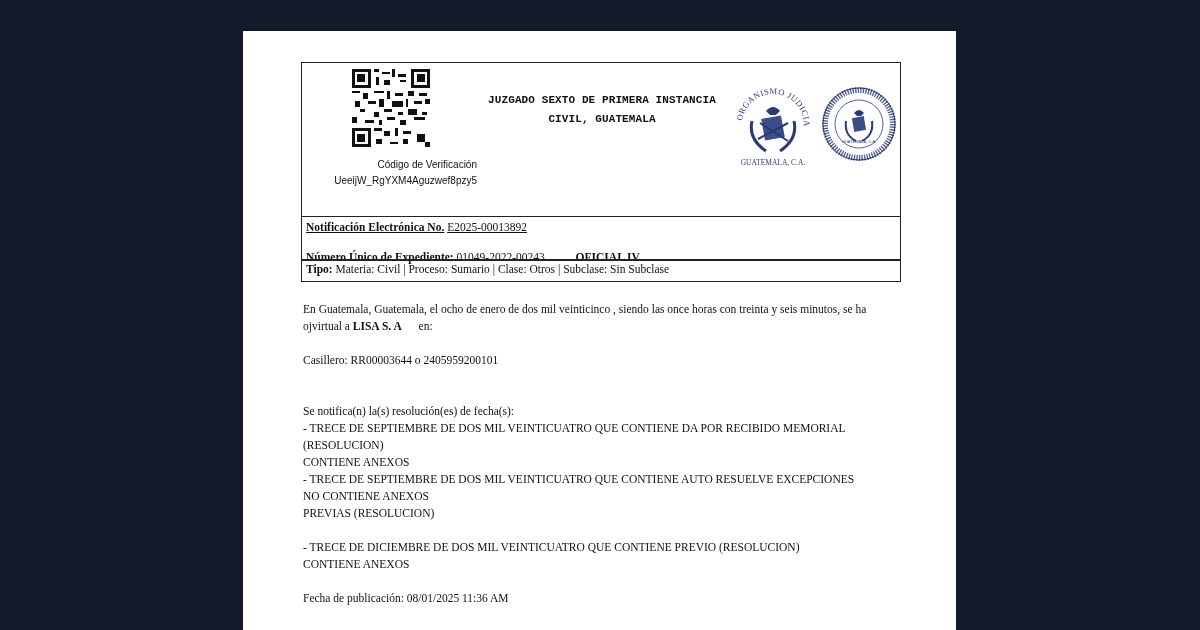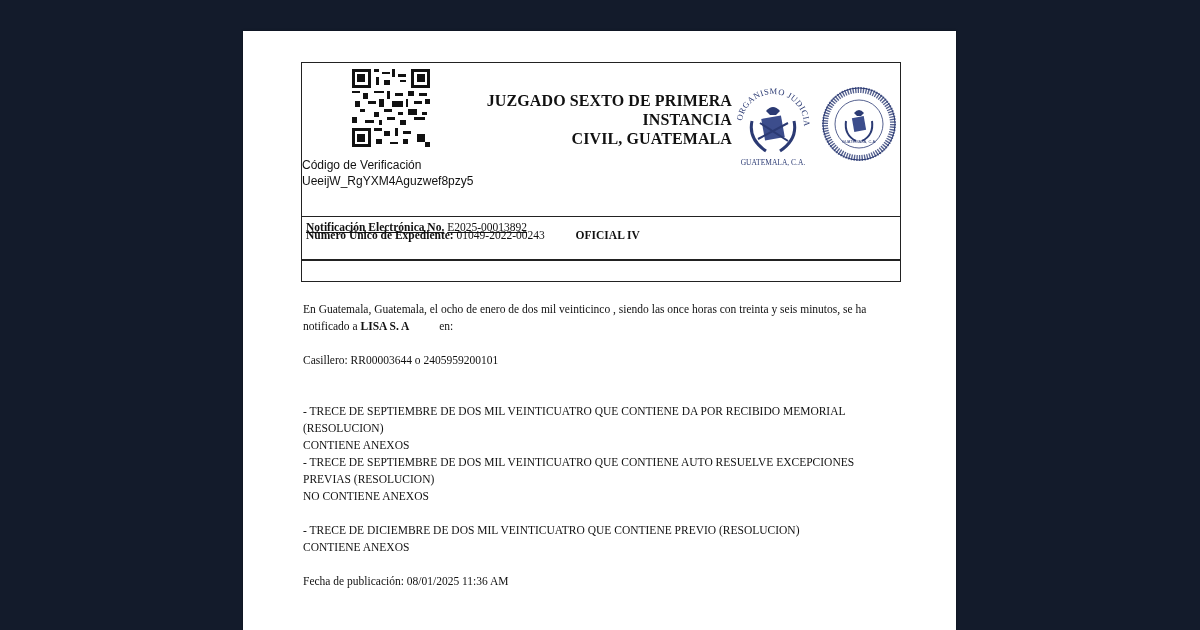--- a/index.html
+++ b/index.html
@@ -16,37 +16,37 @@
     box-shadow:0 0 2px rgba(0,0,0,0.5);
   }
   .header-box {
     position:absolute; left:58px; top:31px; width:600px; height:155px;
     border:1.5px solid #222;
     box-sizing:border-box;
   }
   .qr-wrap { position:absolute; left:50px; top:6px; width:78px; height:78px; }
   .qr-wrap svg { width:78px; height:78px; display:block; }
   .verif {
-    position:absolute; left:0; top:94px; width:175px; text-align:left;
+    position:absolute; left:0; top:94px; width:175px; text-align:right;
     font-family:"Liberation Sans", "DejaVu Sans", sans-serif;
-    font-size:12px; line-height:16px; color:#111;
+    font-size:10px; line-height:16px; color:#111;
   }
   .court {
-    position:absolute; left:170px; top:28px; width:260px; text-align:right;
-    font-weight:bold; font-size:16px; line-height:19px; letter-spacing:0.1px;
+    position:absolute; left:170px; top:28px; width:260px; text-align:center;
+    font-weight:bold; font-size:11px; line-height:19px; letter-spacing:0.1px;font-family:Liberation Mono, monospace;
   }
   .seal1 { position:absolute; left:428px; top:14px; width:86px; height:90px; }
   .seal2 { position:absolute; left:518px; top:22px; width:78px; height:78px; }
   .info-box {
     position:absolute; left:58px; top:186px; width:600px; height:65px;
     box-sizing:border-box;
     border-left:1.5px solid #222; border-right:1.5px solid #222; border-bottom:1.5px solid #222;
   }
   .info-row1 { position:absolute; left:4px; top:4px; font-size:11.5px; }
-  .info-row2 { position:absolute; left:4px; top:12px; font-size:11.5px; }
+  .info-row2 { position:absolute; left:4px; top:34px; font-size:11.5px; }
   .info-div { position:absolute; left:0; right:0; top:42px; border-top:2px solid #222; }
   .info-row3 { position:absolute; left:4px; top:46px; font-size:11.5px; }
   .b { font-weight:bold; }
   .u { text-decoration:underline; }
   .body {
     position:absolute; left:60px; top:270px; width:600px;
     font-size:11.5px; line-height:17px;
   }
   .body p { margin:0; }
   .gap { height:17px; }
@@ -156,38 +156,43 @@
     <div class="info-row1">
       <span class="b u">Notificación Electrónica No.</span>
       <span class="u">E2025-00013892</span>
     </div>
     <div class="info-row2">
       <span class="b">Número Único de Expediente:</span>
       <span>01049-2022-00243</span>
       <span class="b" style="margin-left:28px">OFICIAL IV</span>
     </div>
     <div class="info-div"></div>
+    <div class="info-row3">
+      <span class="b">Tipo:</span>
+      <span>Materia: Civil | Proceso: Sumario | Clase: Otros | Subclase: Sin Subclase</span>
+    </div>
   </div>
 
   <div class="body">
     <p>En Guatemala, Guatemala, el ocho de enero de dos mil veinticinco , siendo las once  horas con treinta y seis  minutos, se ha</p>
     <p>
-      <span>notificado a</span>
+      <span>ojvirtual a</span>
       <span class="b">LISA S. A</span>
-      <span style="margin-left:27px">en:</span>
+      <span style="margin-left:14px">en:</span>
     </p>
     <div class="gap"></div>
     <p>Casillero: RR00003644 o 2405959200101</p>
     <div class="gap"></div>
     <div class="gap"></div>
+    <p>Se notifica(n) la(s) resolución(es) de fecha(s):</p>
     <p>- TRECE DE SEPTIEMBRE DE DOS MIL VEINTICUATRO  QUE CONTIENE DA POR RECIBIDO MEMORIAL</p>
     <p>(RESOLUCION)</p>
     <p>CONTIENE ANEXOS</p>
     <p>- TRECE DE SEPTIEMBRE DE DOS MIL VEINTICUATRO  QUE CONTIENE AUTO RESUELVE EXCEPCIONES</p>
+    <p>NO CONTIENE ANEXOS</p>
     <p>PREVIAS (RESOLUCION)</p>
-    <p>NO CONTIENE ANEXOS</p>
     <div class="gap"></div>
     <p>- TRECE DE DICIEMBRE DE DOS MIL VEINTICUATRO  QUE CONTIENE PREVIO   (RESOLUCION)</p>
     <p>CONTIENE ANEXOS</p>
     <div class="gap"></div>
     <p>Fecha de publicación: 08/01/2025 11:36 AM</p>
   </div>
 </div>
 
 </body></html>

